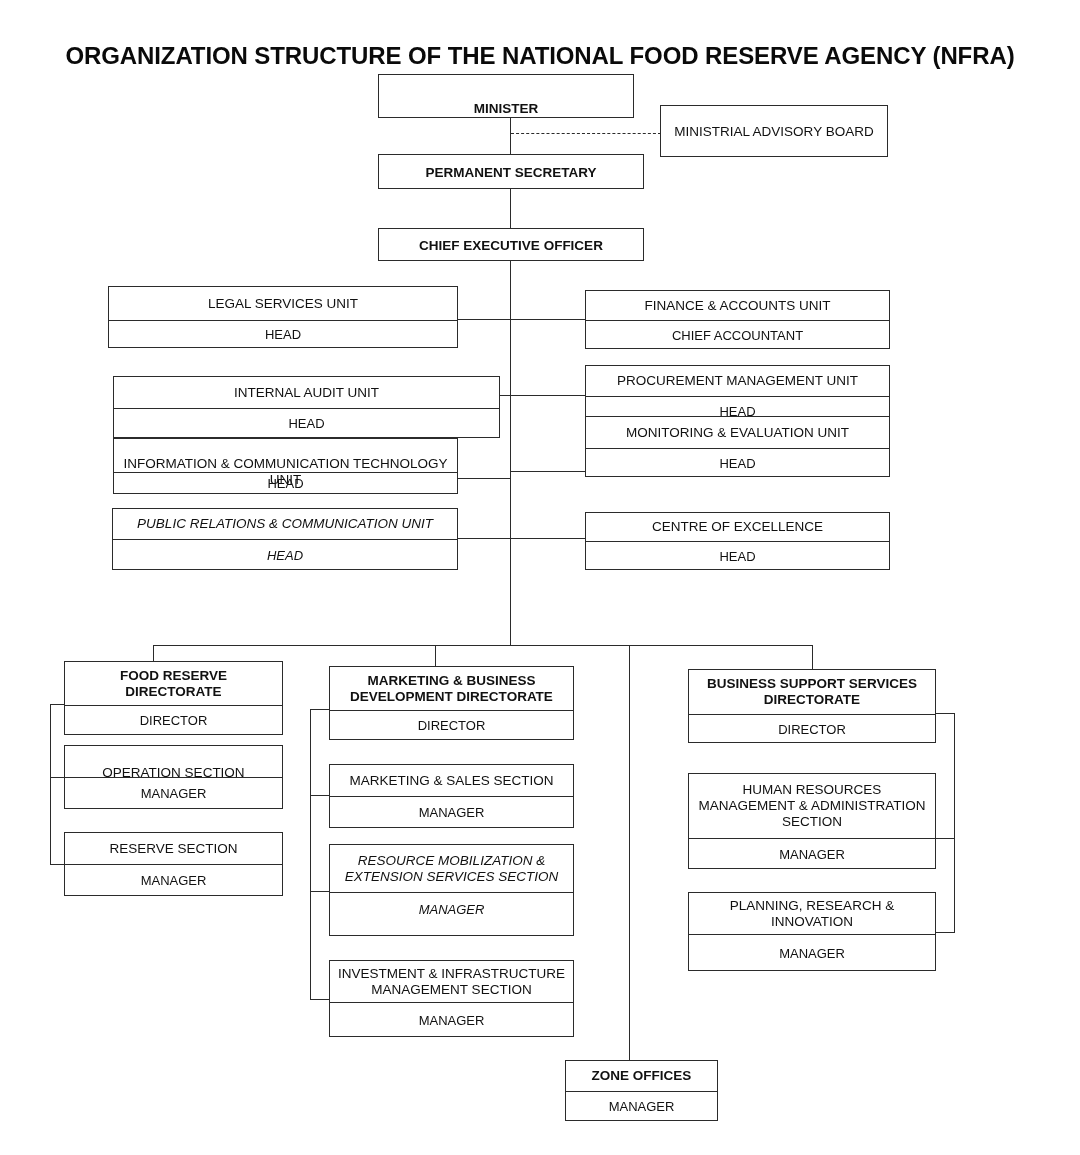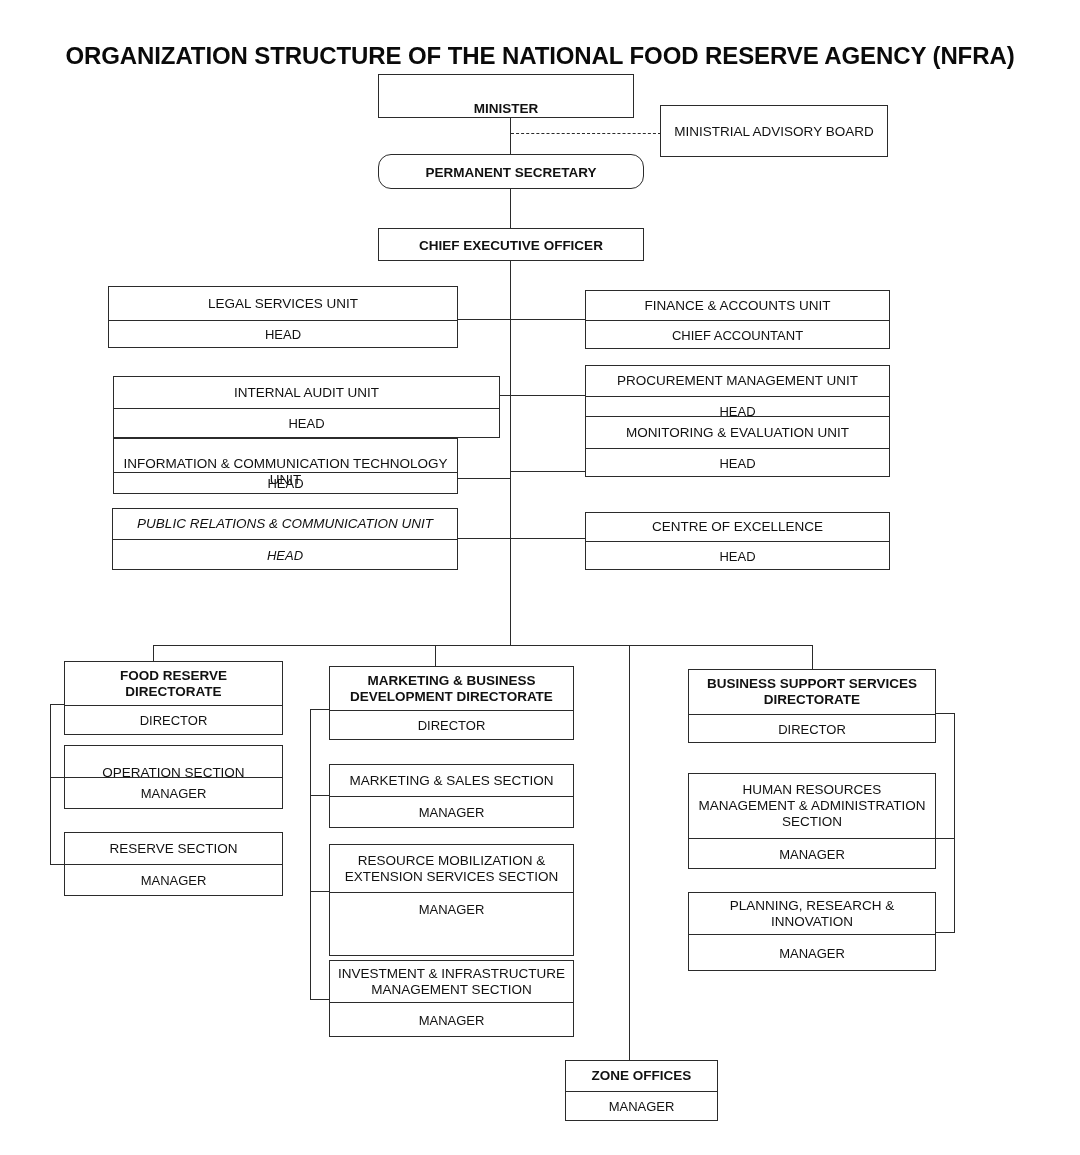--- a/index.html
+++ b/index.html
@@ -108,21 +108,21 @@
   <div class="ln hline" style="left:935px; top:932px; width:20px;"></div>
 
   <div class="box" style="left:378px; top:74px; width:256px; height:44px;">
     <div class="cell top bold" style="top:12px; height:44px;">MINISTER</div>
   </div>
 
   <div class="box" style="left:660px; top:105px; width:228px; height:52px;">
     <div class="cell top" style="top:0; height:52px;">MINISTRIAL ADVISORY BOARD</div>
   </div>
 
-  <div class="box" style="left:378px; top:154px; width:266px; height:35px;border-radius:13px;">
+  <div class="box" style="left:378px; top:154px; width:266px; height:35px;">
     <div class="cell top bold" style="top:0; height:35px;">PERMANENT SECRETARY</div>
   </div>
 
   <div class="box" style="left:378px; top:228px; width:266px; height:33px;">
     <div class="cell top bold" style="top:0; height:33px;">CHIEF EXECUTIVE OFFICER</div>
   </div>
 
   <div class="box" style="left:108px; top:286px; width:350px; height:62px;">
     <div class="cell top" style="top:0; height:33px;">LEGAL SERVICES UNIT</div>
     <div class="cell sub" style="top:33px; height:29px;">HEAD</div>
@@ -181,21 +181,21 @@
   <div class="box" style="left:329px; top:666px; width:245px; height:74px;">
     <div class="cell top bold" style="top:0; height:43px; padding:0 6px;">MARKETING &amp; BUSINESS DEVELOPMENT DIRECTORATE</div>
     <div class="cell sub" style="top:43px; height:31px;">DIRECTOR</div>
   </div>
 
   <div class="box" style="left:329px; top:764px; width:245px; height:64px;">
     <div class="cell top" style="top:0; height:31px;">MARKETING &amp; SALES SECTION</div>
     <div class="cell sub" style="top:31px; height:33px;">MANAGER</div>
   </div>
 
-  <div class="box" style="left:329px; top:844px; width:245px; height:112px;">
+  <div class="box" style="left:329px; top:844px; width:245px; height:92px;font-style:italic;">
     <div class="cell top" style="top:0; height:47px; padding:0 6px;">RESOURCE MOBILIZATION &amp; EXTENSION SERVICES SECTION</div>
     <div class="cell sub" style="top:47px; height:45px; align-items:flex-start; padding-top:9px;">MANAGER</div>
   </div>
 
   <div class="box" style="left:329px; top:960px; width:245px; height:77px;">
     <div class="cell top" style="top:0; height:41px; padding:0 6px;">INVESTMENT &amp; INFRASTRUCTURE MANAGEMENT SECTION</div>
     <div class="cell sub" style="top:41px; height:36px;">MANAGER</div>
   </div>
 
   <div class="box" style="left:688px; top:669px; width:248px; height:74px;">

